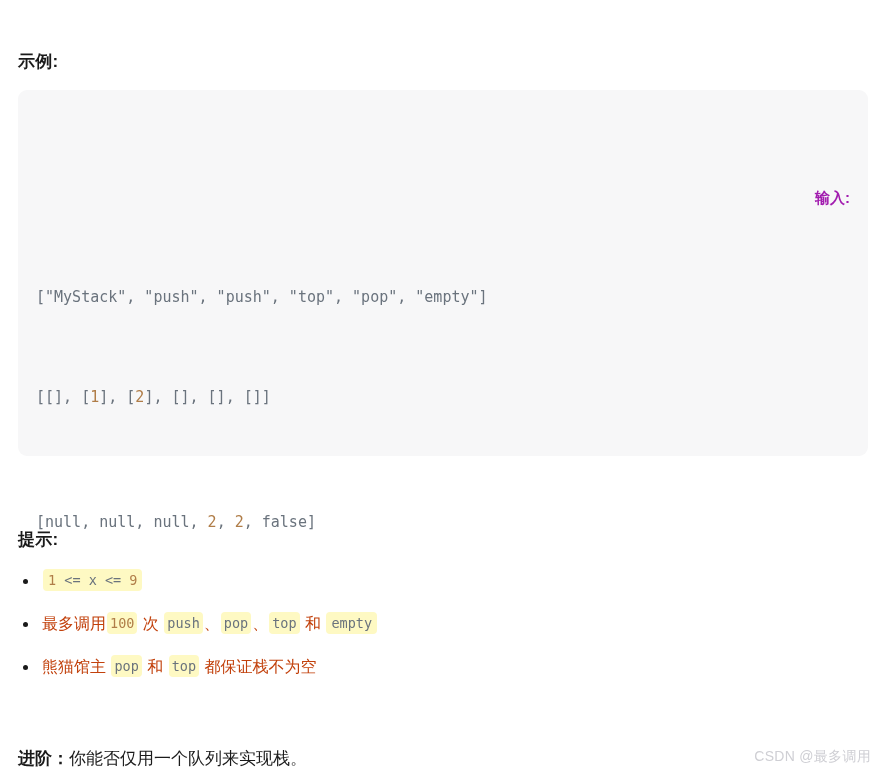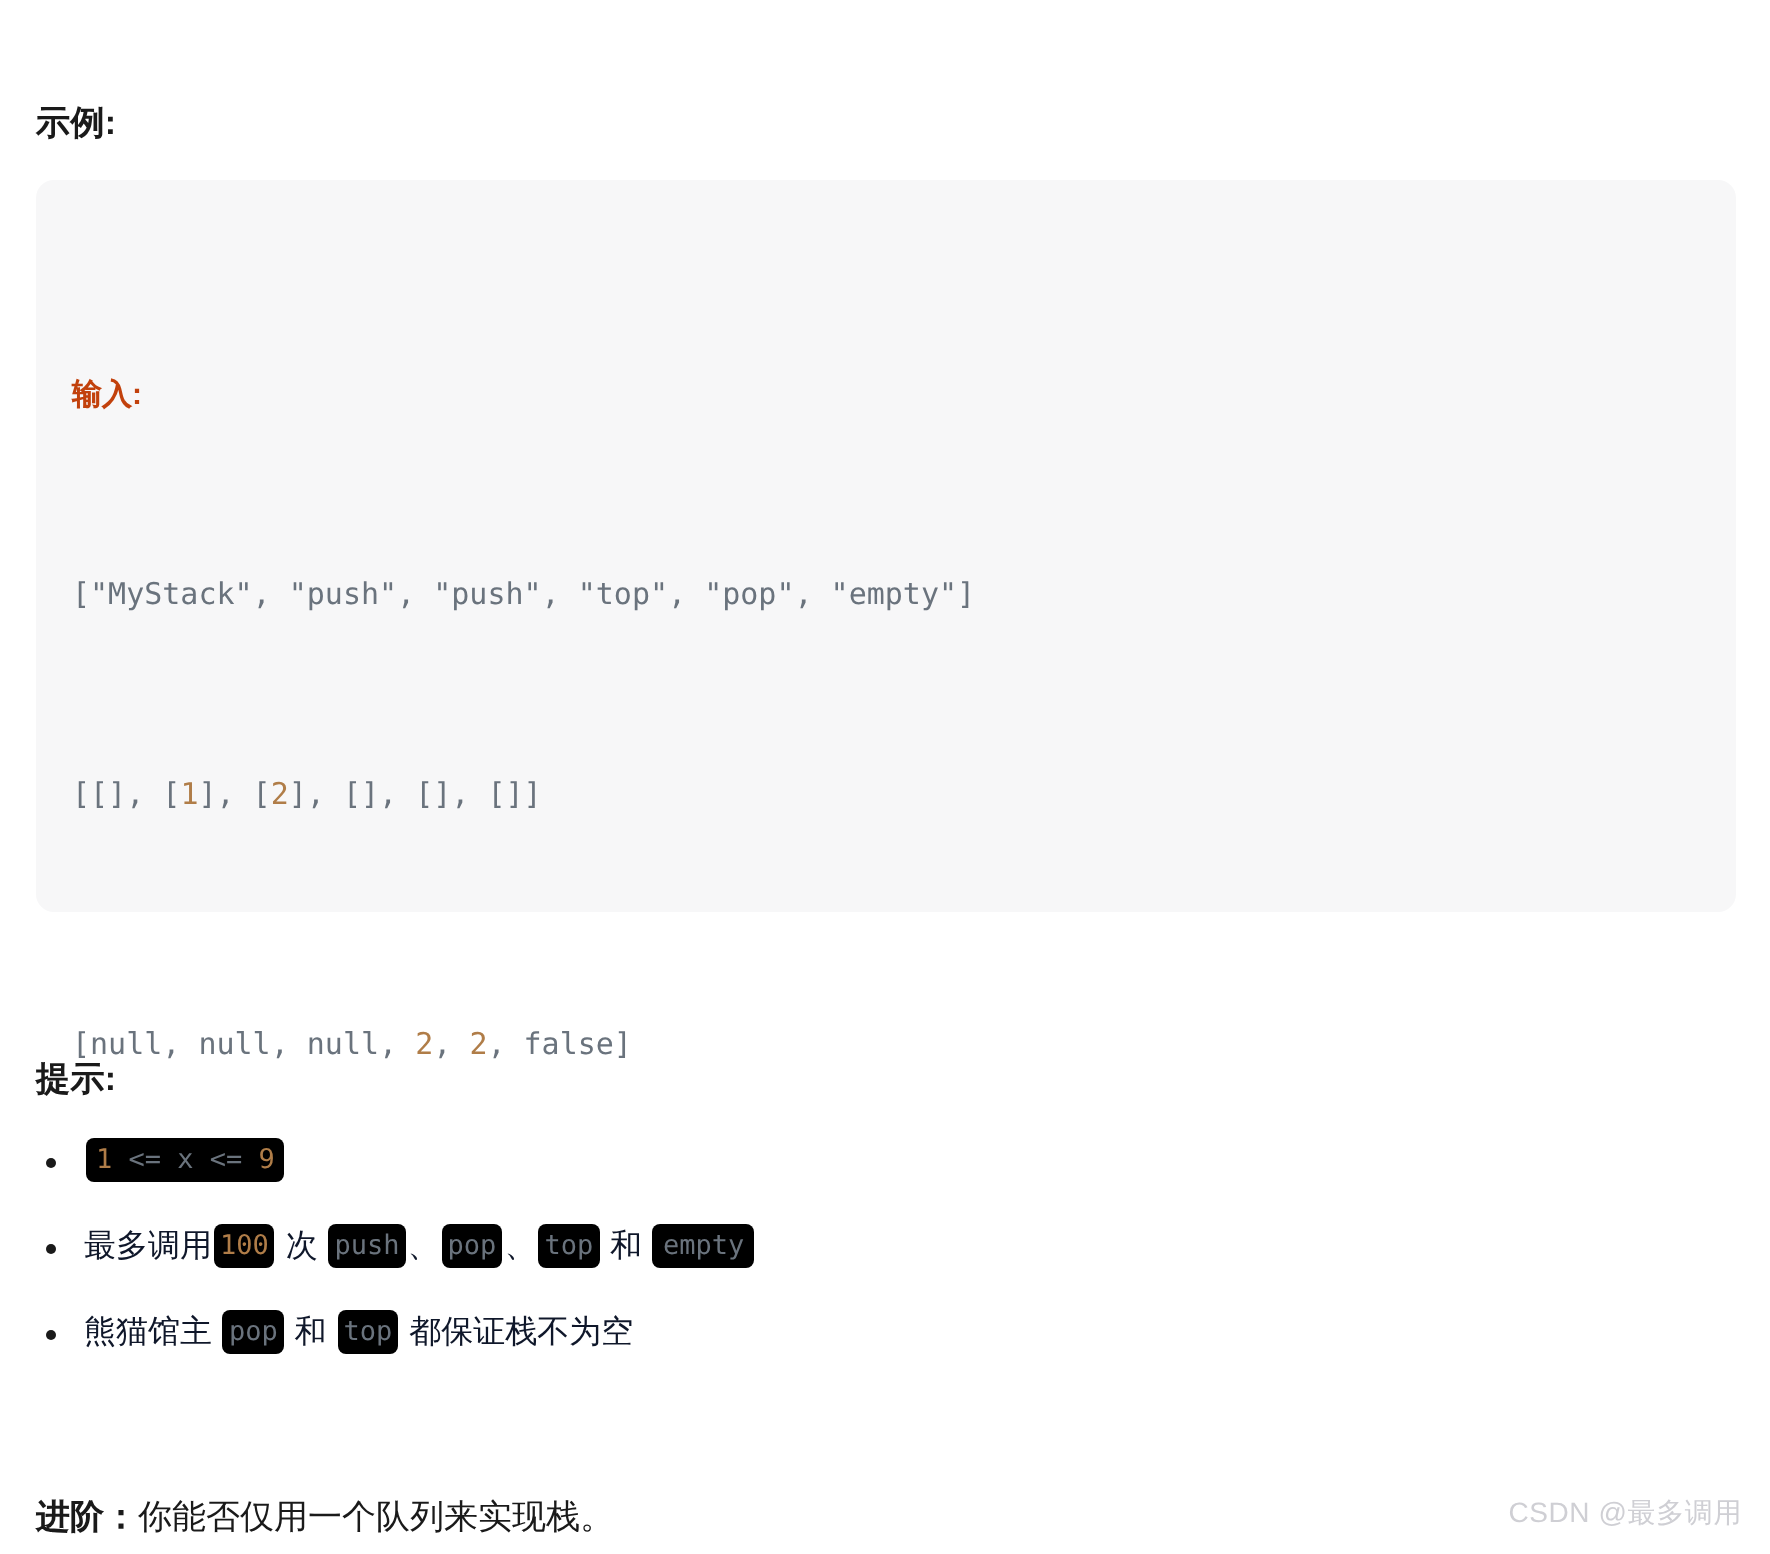--- a/index.html
+++ b/index.html
@@ -53,22 +53,23 @@
     font-family: "DejaVu Sans Mono", "Liberation Mono", monospace;
     font-size: 15px;
     line-height: 25px;
     color: #6a737d;
     white-space: pre;
   }
   .code-label {
     font-family: "Liberation Sans", "DejaVu Sans", sans-serif;
     font-size: 15px;
     font-weight: bold;
-    color: #c2410c;
+    color: #a21caf;
     line-height: 25px;
+    text-align: right;
   }
   .code-line { white-space: pre; }
   .code-gap { height: 23px; }
   .tok-num { color: #b07d48; }
 
   
   .hints {
     position: absolute;
     left: 18px;
     top: 568px;
@@ -91,33 +92,33 @@
     position: absolute;
     left: 5px;
     top: 11px;
     width: 5px;
     height: 5px;
     background: #1a1a1a;
     border-radius: 50%;
   }
   .inline-code {
     display: inline-block;
-    background: #000000;
+    background: #fef9c3;
     border-radius: 4px;
     padding: 1px 5px;
     margin: 0 1px;
     font-family: "DejaVu Sans Mono", "Liberation Mono", monospace;
     font-size: 13.5px;
     line-height: 20px;
     color: #6a737d;
     vertical-align: 1px;
     white-space: pre;
   }
   .inline-code.tight { padding: 1px 3px; }
-  .cjk-sep { color: #0f172a; }
+  .cjk-sep { color: #c2410c; }
 
   
   .followup {
     position: absolute;
     left: 18px;
     top: 746px;
     font-size: 17px;
     line-height: 26px;
     color: #1a1a1a;
     white-space: nowrap;

